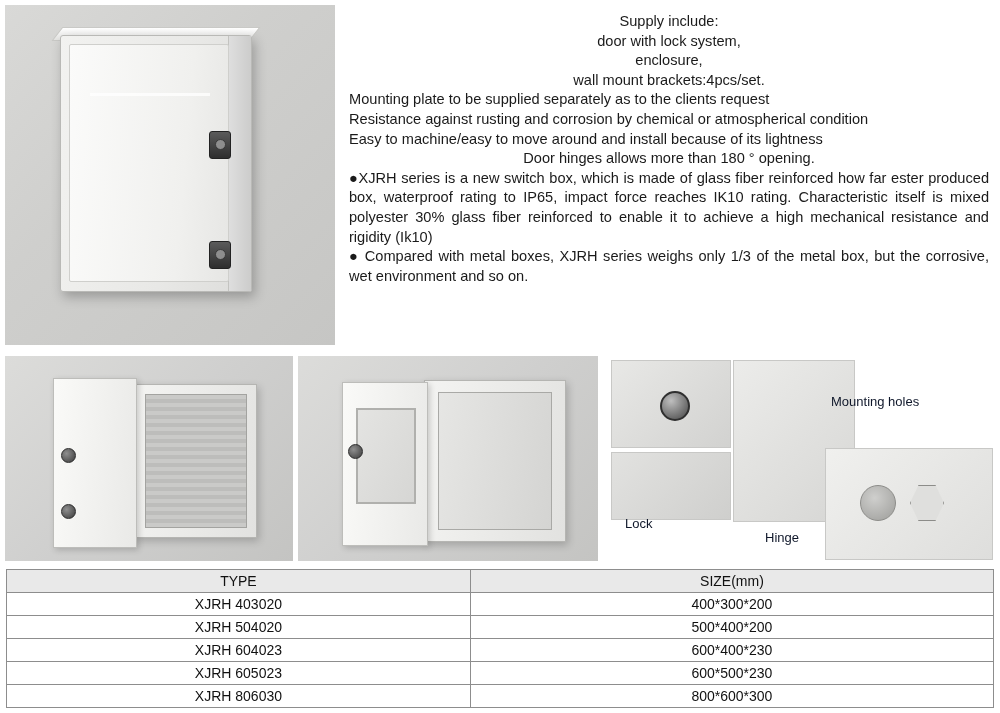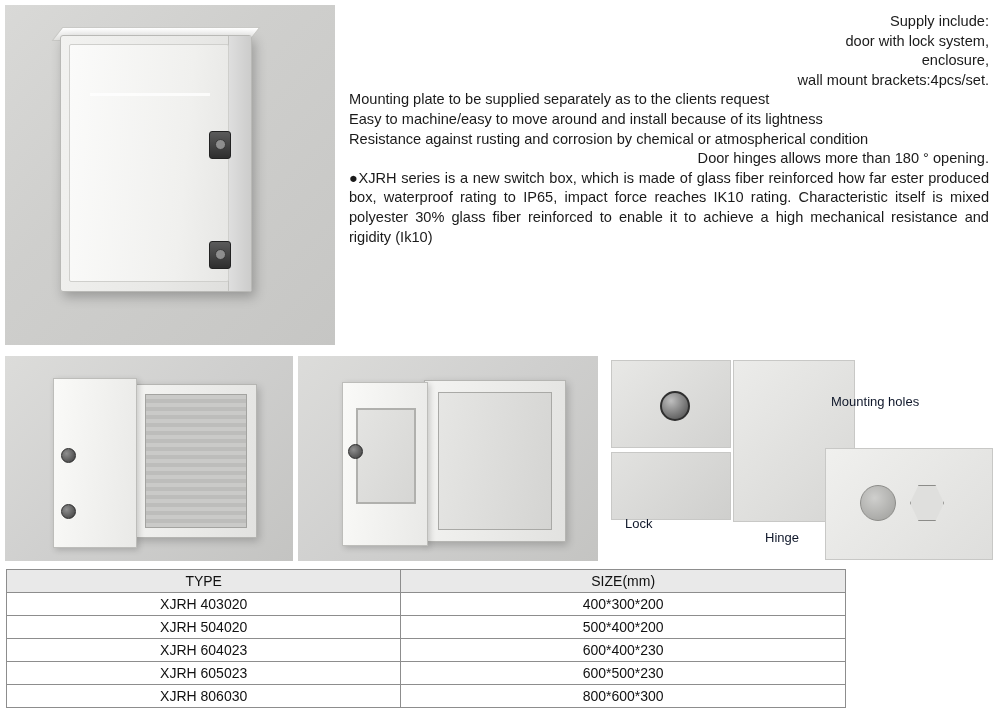--- a/index.html
+++ b/index.html
@@ -70,21 +70,21 @@
 
   .desc{
     width:640px;
     padding:12px 10px 0 14px;
     font-size:14.6px;
     line-height:19.6px;
     color:#1a1a1a;
     text-align:justify;
   }
   .desc p{margin:0;}
-  .desc .plain{text-align:right;}
+  .desc .plain{text-align:center;}
 
   
   .strip{
     display:flex;
     gap:5px;
     margin:6px 0 0 5px;
     width:990px;height:205px;
   }
   .photo{
     position:relative;
@@ -155,21 +155,21 @@
     font-size:13px;color:#0f172a;
     white-space:nowrap;
   }
   .cap-lock{left:22px;top:160px;}
   .cap-hinge{left:122px;top:174px;margin-left:40px;}
   .cap-holes{left:228px;top:38px;}
 
   
   .table-wrap{
     margin:8px 6px 0 6px;
-    width:840px;
+    width:988px;
   }
   table{
     border-collapse:collapse;
     width:100%;
     font-size:14px;
   }
   th,td{
     border:1px solid #8d8d8d;
     text-align:center;
     height:20px;
@@ -197,24 +197,25 @@
       <div class="lock lock-2"></div>
     </div>
   </div>
 
   <div class="desc">
     <p class="plain">Supply include:</p>
     <p class="plain">door with lock system,</p>
     <p class="plain">enclosure,</p>
     <p class="plain">wall mount brackets:4pcs/set.</p>
     <p>Mounting plate to be supplied separately as to the clients request</p>
+    <p>Resistance against rusting and corrosion by chemical or atmospherical condition</p>
     <p>Easy to machine/easy to move around and install because of its lightness</p>
-    <p>Resistance against rusting and corrosion by chemical or atmospherical condition</p>
     <p class="plain">Door hinges allows more than 180 ° opening.</p>
     <p>●XJRH series is a new switch box, which is made of glass fiber reinforced how far ester produced box, waterproof rating to IP65, impact force reaches IK10 rating. Characteristic itself is mixed polyester 30% glass fiber reinforced to enable it to achieve a high mechanical resistance and rigidity (Ik10)</p>
+    <p>● Compared with metal boxes, XJRH series weighs only 1/3 of the metal box, but the corrosive, wet environment and so on.</p>
   </div>
 </div>
 
 <div class="strip">
 
   <div class="photo p1">
     <div class="oe-base" style="left:128px;top:28px;width:122px;height:152px;"></div>
     <div class="oe-plate" style="left:140px;top:38px;width:100px;height:132px;"></div>
     <div class="oe-door" style="left:48px;top:22px;width:82px;height:168px;"></div>
     <div class="oe-lockdot" style="left:56px;top:92px;"></div>

